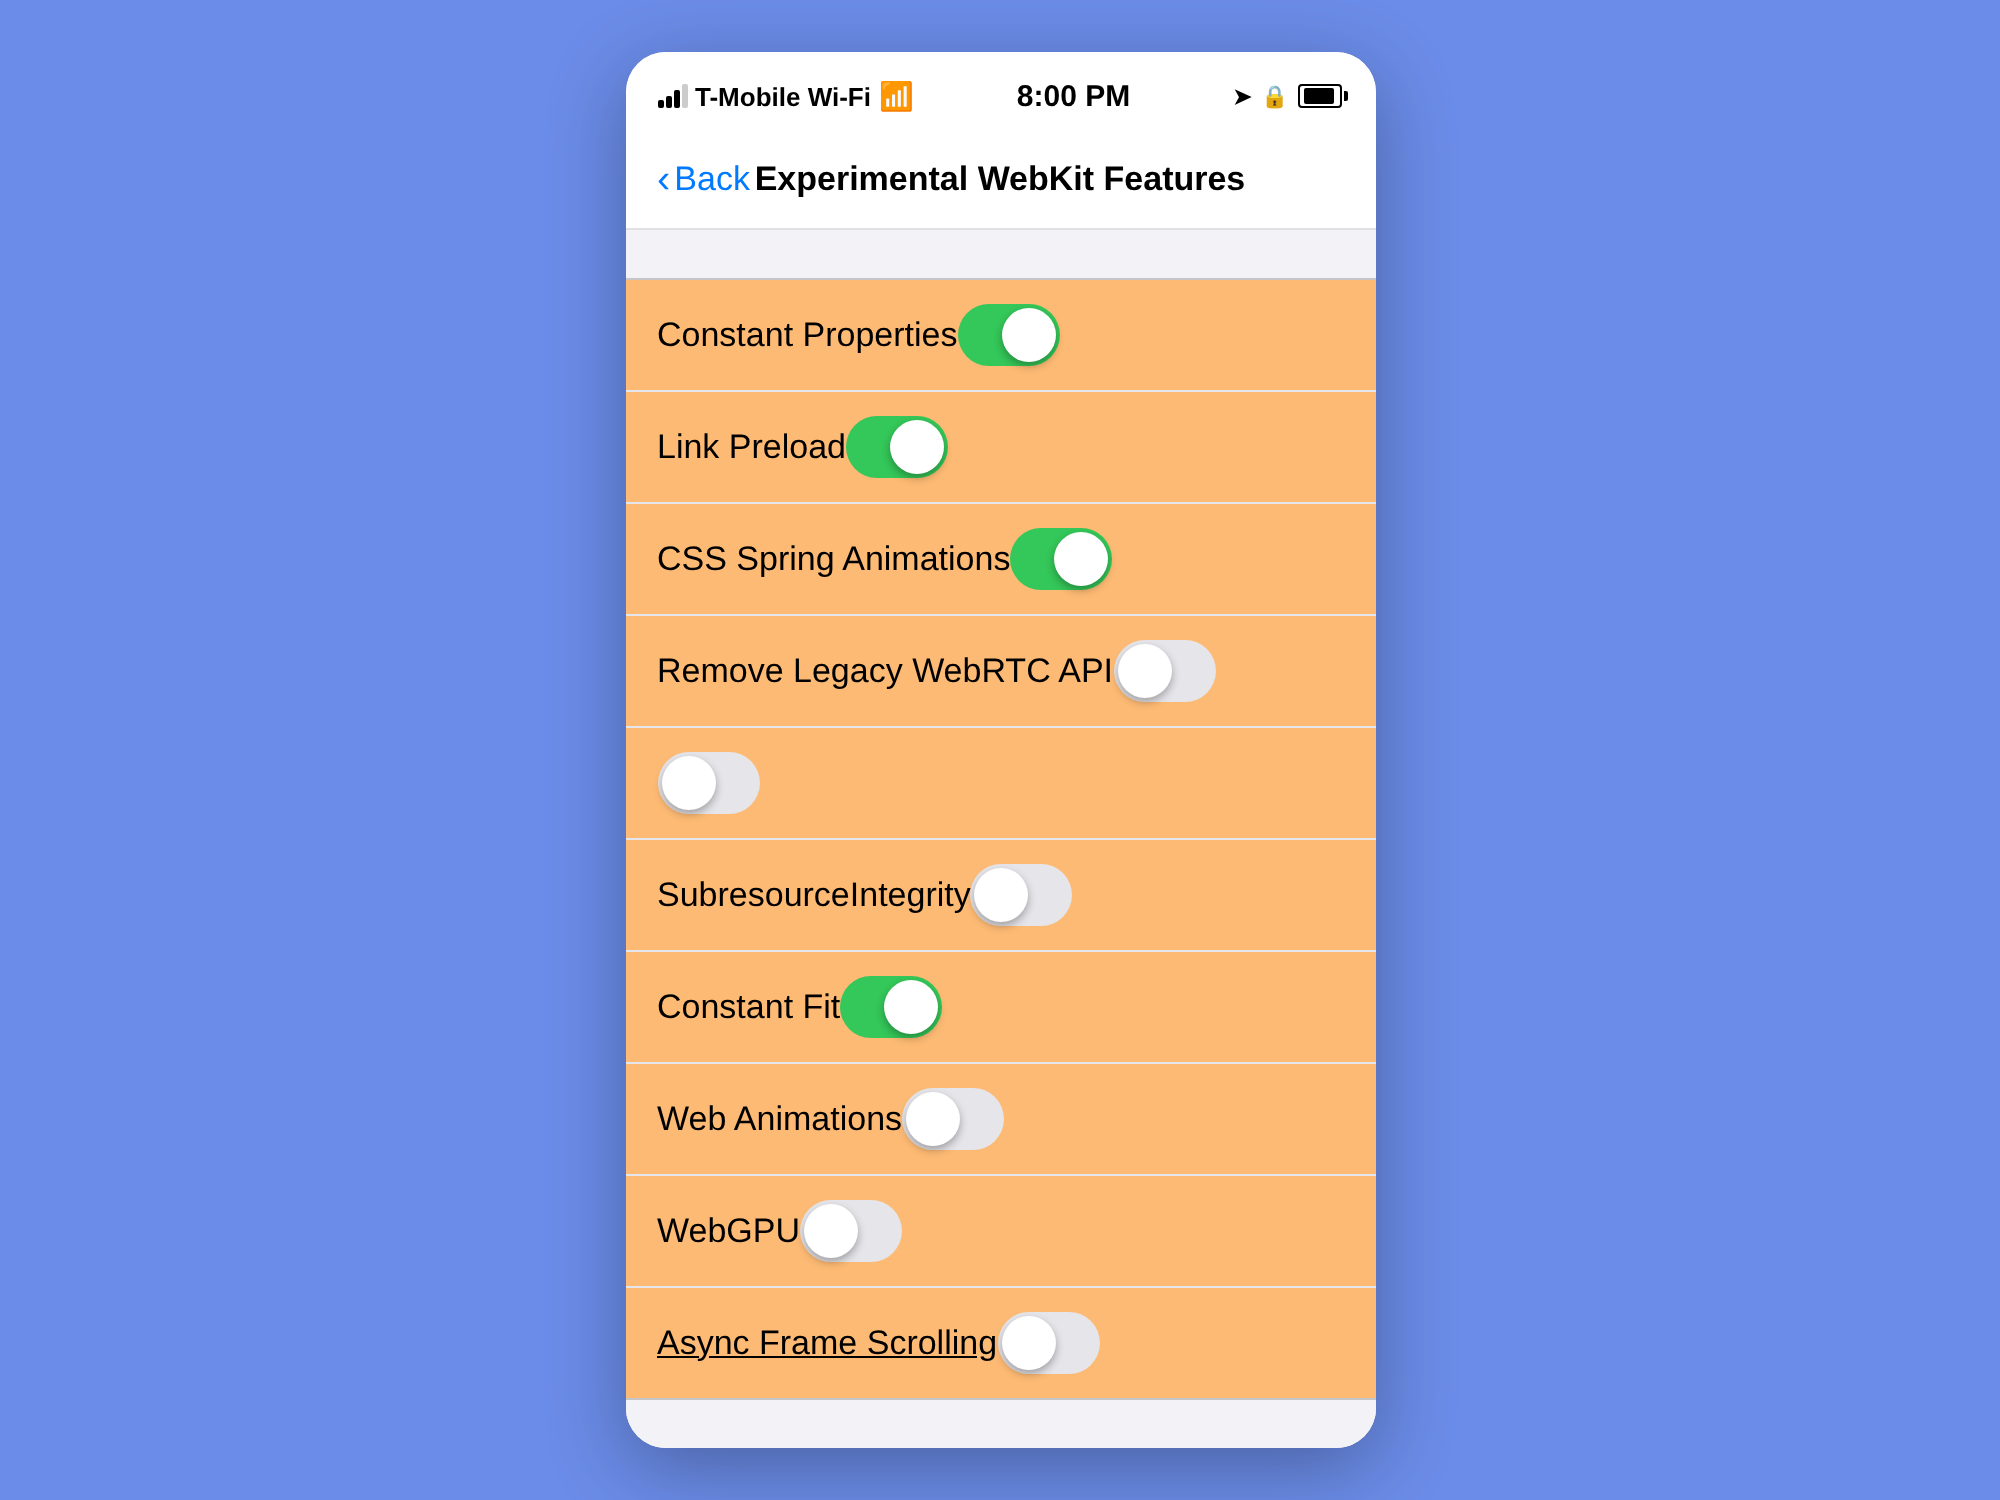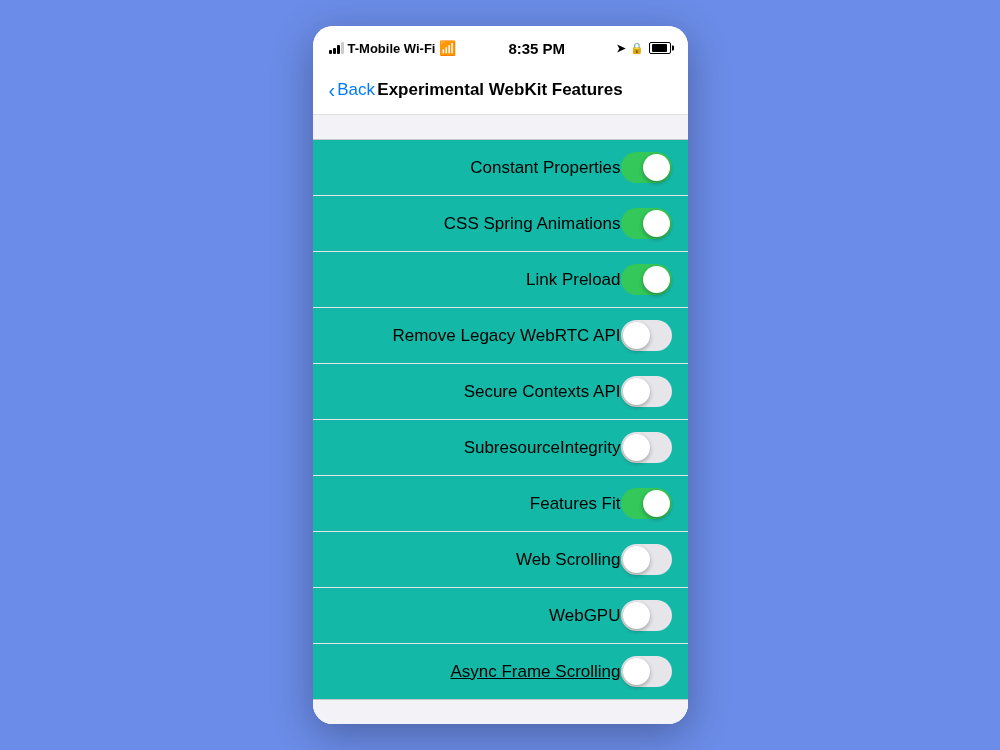--- a/index.html
+++ b/index.html
@@ -114,24 +114,24 @@
 
     .settings-group {
       background: #fff;
       border-top: 1px solid #c6c6c8;
       border-bottom: 1px solid #c6c6c8;
     }
 
     .settings-row {
       display: flex;
       align-items: center;
-      justify-content: flex-end;
+      justify-content: flex-start;
       padding: 12px 16px;
       border-bottom: 1px solid #e5e5ea;
-      background: #14b8a6;
+      background: #fdba74;
       min-height: 48px;
     }
 
     .settings-row:last-child {
       border-bottom: none;
       text-decoration: underline;
     }
 
     .row-label {
       font-size: 17px;
@@ -196,21 +196,21 @@
       <div class="signal-bars">
         <div class="signal-bar" style="height:4px"></div>
         <div class="signal-bar" style="height:6px"></div>
         <div class="signal-bar" style="height:9px"></div>
         <div class="signal-bar" style="height:12px; background:#ccc"></div>
       </div>
       <span>T-Mobile Wi-Fi</span>
 
       <span style="font-size:14px;">📶</span>
     </div>
-    <div class="status-center">8:35 PM</div>
+    <div class="status-center">8:00 PM</div>
     <div class="status-right">
 
       <span style="font-size:11px;">➤</span>
 
       <span style="font-size:11px;">🔒</span>
 
       <span style="font-size:11px; display:inline-flex; align-items:center;">
         <span style="border:1.5px solid #000; border-radius:2px; padding:1px 2px; display:inline-flex; align-items:center; width:22px; height:12px; position:relative;">
           <span style="background:#000; height:8px; width:15px; border-radius:1px; display:block;"></span>
           <span style="position:absolute; right:-4px; top:50%; transform:translateY(-50%); background:#000; width:2px; height:5px; border-radius:0 1px 1px 0;"></span>
@@ -236,69 +236,68 @@
 
     <div class="settings-row">
           <span class="row-label">Constant Properties</span>
           <div class="toggle">
             <div class="toggle-track on">
               <div class="toggle-thumb"></div>
             </div>
           </div>
         </div>
         <div class="settings-row">
+          <span class="row-label">Link Preload</span>
+          <div class="toggle">
+            <div class="toggle-track on">
+              <div class="toggle-thumb"></div>
+            </div>
+          </div>
+        </div>
+        <div class="settings-row">
           <span class="row-label">CSS Spring Animations</span>
           <div class="toggle">
             <div class="toggle-track on">
               <div class="toggle-thumb"></div>
             </div>
           </div>
         </div>
         <div class="settings-row">
-          <span class="row-label">Link Preload</span>
+          <span class="row-label">Remove Legacy WebRTC API</span>
+          <div class="toggle">
+            <div class="toggle-track off">
+              <div class="toggle-thumb"></div>
+            </div>
+          </div>
+        </div>
+        <div class="settings-row">
+          <div class="toggle">
+            <div class="toggle-track off">
+              <div class="toggle-thumb"></div>
+            </div>
+          </div>
+        </div>
+        <div class="settings-row">
+          <span class="row-label">SubresourceIntegrity</span>
+          <div class="toggle">
+            <div class="toggle-track off">
+              <div class="toggle-thumb"></div>
+            </div>
+          </div>
+        </div>
+        <div class="settings-row">
+          <span class="row-label">Constant Fit</span>
           <div class="toggle">
             <div class="toggle-track on">
               <div class="toggle-thumb"></div>
             </div>
           </div>
         </div>
         <div class="settings-row">
-          <span class="row-label">Remove Legacy WebRTC API</span>
-          <div class="toggle">
-            <div class="toggle-track off">
-              <div class="toggle-thumb"></div>
-            </div>
-          </div>
-        </div>
-        <div class="settings-row">
-          <span class="row-label">Secure Contexts API</span>
-          <div class="toggle">
-            <div class="toggle-track off">
-              <div class="toggle-thumb"></div>
-            </div>
-          </div>
-        </div>
-        <div class="settings-row">
-          <span class="row-label">SubresourceIntegrity</span>
-          <div class="toggle">
-            <div class="toggle-track off">
-              <div class="toggle-thumb"></div>
-            </div>
-          </div>
-        </div>
-        <div class="settings-row">
-          <span class="row-label">Features Fit</span>
-          <div class="toggle">
-            <div class="toggle-track on">
-              <div class="toggle-thumb"></div>
-            </div>
-          </div>
-        </div>
-        <div class="settings-row">
-          <span class="row-label">Web Scrolling</span>
+          <span class="row-label">Web Animations</span>
           <div class="toggle">
             <div class="toggle-track off">
               <div class="toggle-thumb"></div>
             </div>
           </div>
         </div>
         <div class="settings-row">
           <span class="row-label">WebGPU</span>
           <div class="toggle">
             <div class="toggle-track off">

